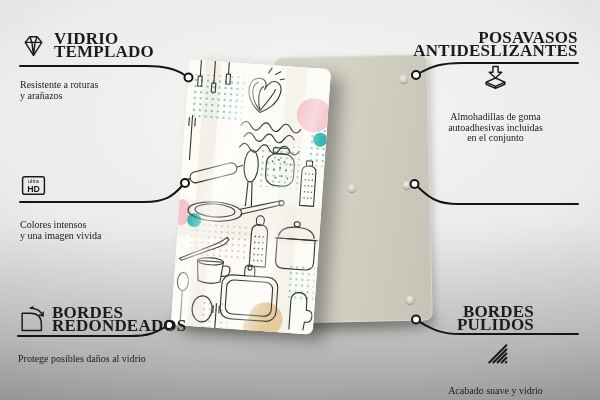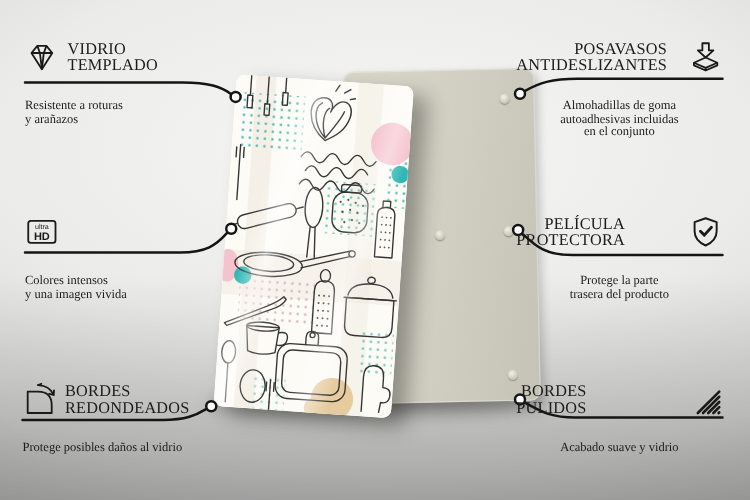--- a/index.html
+++ b/index.html
@@ -32,23 +32,23 @@
   }
   .front-board svg { display:block; width:142px; height:266px; }
   .gloss {
     position:absolute; inset:0; border-radius:7px; pointer-events:none;
     background:
       linear-gradient(104deg, rgba(255,255,255,0) 24%, rgba(255,255,255,0.55) 33%, rgba(255,255,255,0.12) 40%, rgba(255,255,255,0) 48%, rgba(255,255,255,0) 58%, rgba(255,255,255,0.38) 67%, rgba(255,255,255,0) 75%);
   }
   .connectors { position:absolute; left:0; top:0; z-index:4; pointer-events:none; }
   .callout { position:absolute; z-index:5; width:165px; }
   .callout .head { display:flex; align-items:center; gap:7px; }
-  .callout.right .head { justify-content:space-between; }
+  .callout.right .head { justify-content:flex-end;flex-direction:column; }
   .callout h3 {
-    margin:0; font-size:13px; line-height:12.5px; font-weight:normal;
+    margin:0; font-size:17px; line-height:12.5px; font-weight:bold;
     white-space:pre-line; letter-spacing:0.2px;
   }
   .callout.right h3 { text-align:right; }
   .callout p { margin:21px 0 0; font-size:10px; line-height:10.5px; white-space:pre-line; }
   .callout.right p { text-align:center; }
   .co-icon { width:27px; height:27px; flex:0 0 auto; }
   #co-tl { left:20px; top:32px; }
   #co-ml { left:20px; top:172px; }
   #co-bl { left:18px; top:306px; width:175px; }
   #co-tr { left:413px; top:32px; }
@@ -258,32 +258,20 @@
           <path d="M13,13.5 L22,17.5 13,21.5 4,17.5 Z"></path>
           <path d="M4,17.5 V19.5 L13,23.5 22,19.5 V17.5 M13,21.5 V23.5"></path>
         </g>
       </svg>
     </div>
     <p>Almohadillas de goma
 autoadhesivas incluidas
 en el conjunto</p>
   </div>
 
-  <div class="callout right" id="co-mr">
-    <div class="head">
-      <h3>PELÍCULA
-PROTECTORA</h3>
-      <svg class="co-icon" viewBox="0 0 26 26">
-        <path d="M13,2.5 L21.5,5.5 V12.5 C21.5,18.5 17.5,21.5 13,23.5 C8.5,21.5 4.5,18.5 4.5,12.5 V5.5 Z" stroke="#1a1a1a" stroke-width="1.5" fill="none" stroke-linejoin="round"></path>
-        <path d="M9,12.5 L12,15.5 17.5,9.5" stroke="#1a1a1a" stroke-width="2.2" fill="none" stroke-linecap="round" stroke-linejoin="round"></path>
-      </svg>
-    </div>
-    <p>Protege la parte
-trasera del producto</p>
-  </div>
 
   <div class="callout right" id="co-br">
     <div class="head">
       <h3>BORDES
 PULIDOS</h3>
       <svg class="co-icon" viewBox="0 0 26 26">
         <g stroke="#1a1a1a" stroke-width="2" stroke-linecap="round">
           <path d="M7,23.5 L23.5,7"></path>
           <path d="M11,23.5 L23.5,11"></path>
           <path d="M15,23.5 L23.5,15"></path>

